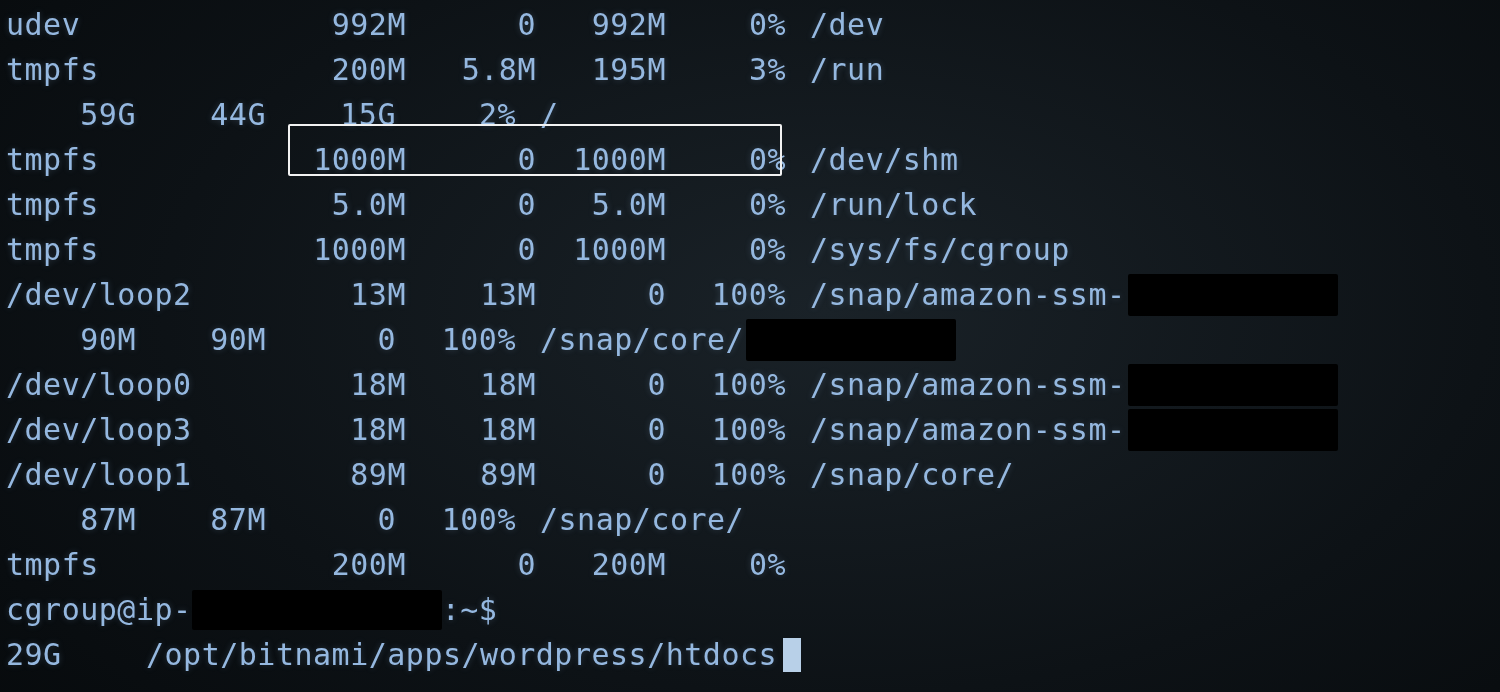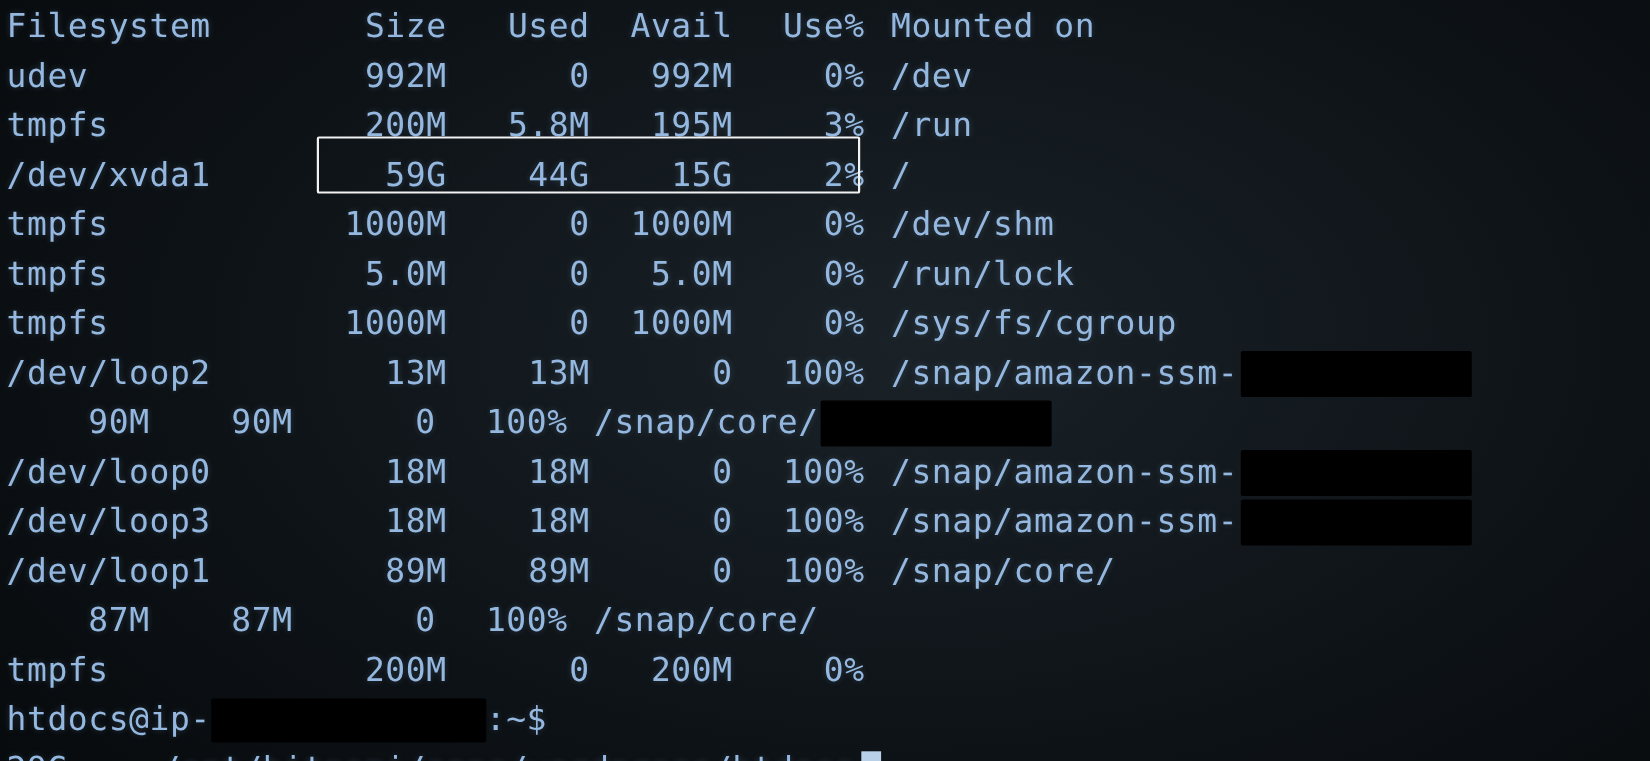--- a/index.html
+++ b/index.html
@@ -70,29 +70,20 @@
     background: #b8d0e8;
     vertical-align: -6px;
     margin-left: 6px;
   }
 </style>
 </head>
 <body>
 
 <div class="screen">
 
-  <div class="line">
-    <span class="col-fs">Filesystem</span>
-    <span class="col-size">Size</span>
-    <span class="col-used">Used</span>
-    <span class="col-avail">Avail</span>
-    <span class="col-pct">Use%</span>
-    <span class="col-gap"></span>
-    <span class="col-mnt">Mounted on</span>
-  </div>
 
   <div class="line">
     <span class="col-fs">udev</span>
     <span class="col-size">992M</span>
     <span class="col-used">0</span>
     <span class="col-avail">992M</span>
     <span class="col-pct">0%</span>
     <span class="col-gap"></span>
     <span class="col-mnt">/dev</span>
   </div>
@@ -101,21 +92,20 @@
     <span class="col-fs">tmpfs</span>
     <span class="col-size">200M</span>
     <span class="col-used">5.8M</span>
     <span class="col-avail">195M</span>
     <span class="col-pct">3%</span>
     <span class="col-gap"></span>
     <span class="col-mnt">/run</span>
   </div>
 
   <div class="line">
-    <span class="col-fs">/dev/xvda1</span>
     <span class="col-size">59G</span>
     <span class="col-used">44G</span>
     <span class="col-avail">15G</span>
     <span class="col-pct">2%</span>
     <span class="col-gap"></span>
     <span class="col-mnt">/</span>
   </div>
 
   <div class="line">
     <span class="col-fs">tmpfs</span>
@@ -208,21 +198,21 @@
   <div class="line">
     <span class="col-fs">tmpfs</span>
     <span class="col-size">200M</span>
     <span class="col-used">0</span>
     <span class="col-avail">200M</span>
     <span class="col-pct">0%</span>
     <span class="col-gap"></span>
   </div>
 
   <div class="line">
-    <span>htdocs@ip-</span><span class="redact ip"></span><span>:~$ </span>
+    <span>cgroup@ip-</span><span class="redact ip"></span><span>:~$ </span>
   </div>
 
   <div class="line">
     <span class="du-size">29G</span>
     <span>/opt/bitnami/apps/wordpress/htdocs</span><span class="cursor"></span>
   </div>
 
   <div class="highlight-box"></div>
 </div>
 

